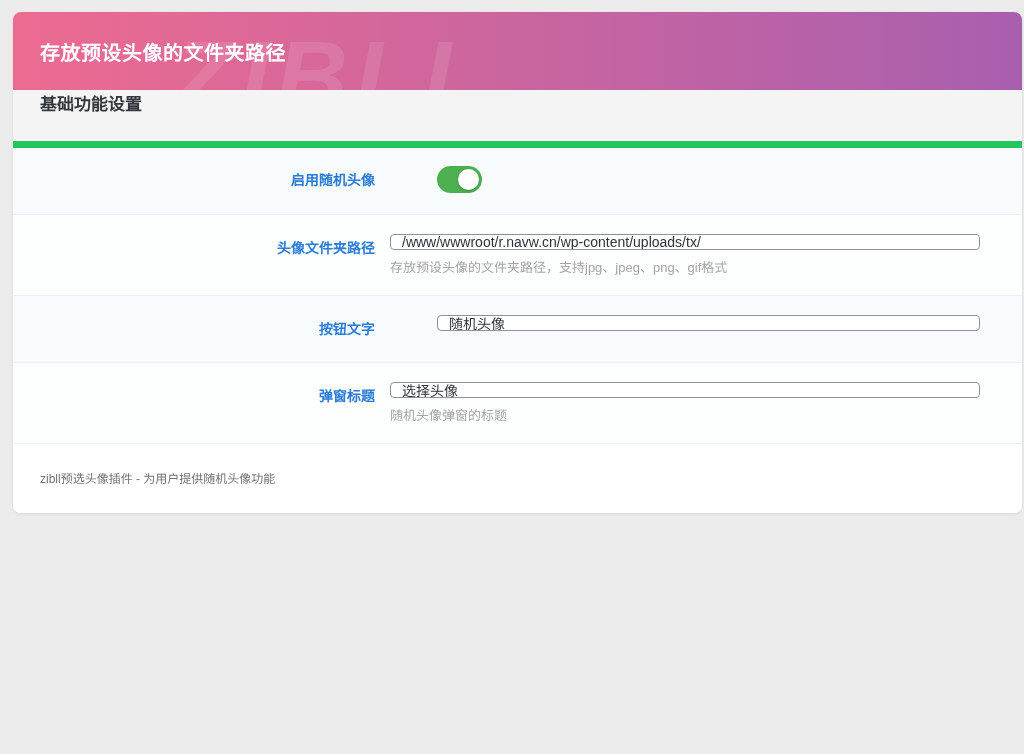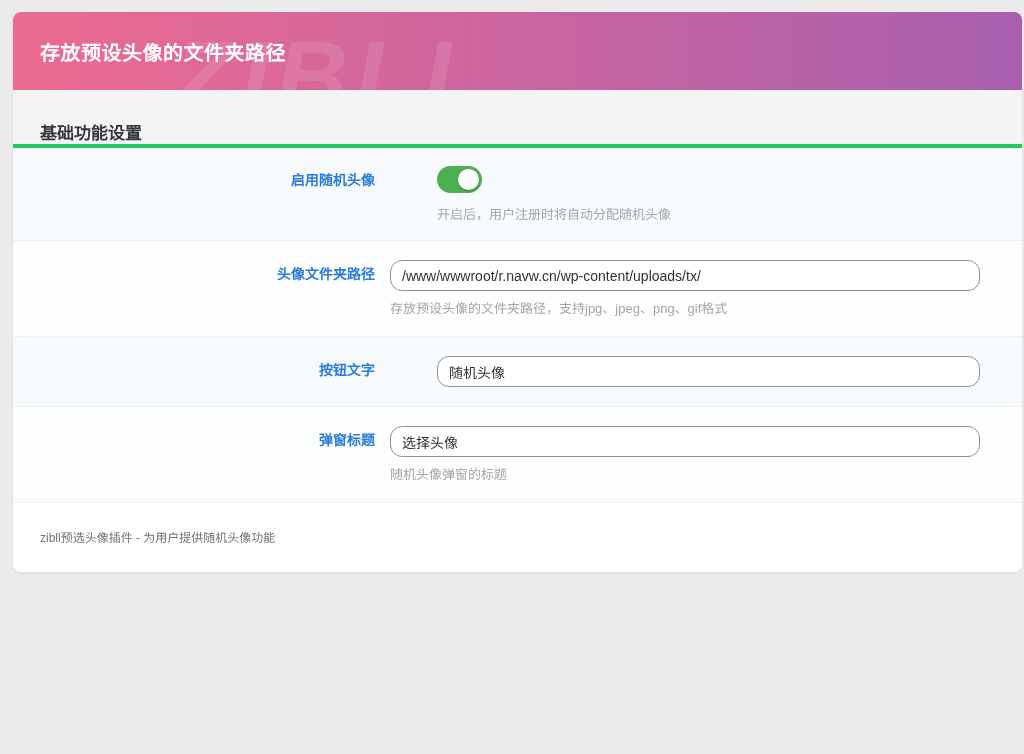--- a/index.html
+++ b/index.html
@@ -54,24 +54,24 @@
     position: relative;
     font-size: 20px;
     font-weight: 700;
     color: #ffffff;
     letter-spacing: .5px;
   }
   
   .section-head {
     height: 58px;
     display: flex;
-    align-items: flex-end;
+    align-items: flex-start;
     padding-left: 27px;
     background: var(--section-bg);
-    border-bottom: 4px solid #22c55e;
+    border-bottom: 7px solid #22c55e;
   }
   .section-head h2 {
     font-size: 17px;
     font-weight: 700;
     color: #32373c;
   }
   
   .row {
     display: flex;
     align-items: flex-start;
@@ -117,24 +117,24 @@
     height: 21px;
     border-radius: 50%;
     background: #fff;
     box-shadow: 0 1px 2px rgba(0,0,0,.25);
   }
   .toggle[data-state="on"] .knob { left: auto; right: 3px; }
   
   .text-input {
     display: block;
     width: 100%;
-    height: 31px;
+    height: 16px;
     padding: 0 11px;
     border: 1px solid #8e9196;
-    border-radius: 12px;
+    border-radius: 4px;
     background: #fff;
     font-family: "Liberation Sans", "DejaVu Sans", sans-serif;
     font-size: 14px;
     color: #2c3338;
   }
   
   .card-footer {
     background: #fff;
     padding: 25px 0 27px 27px;
     font-size: 12px;
@@ -154,21 +154,20 @@
   <div class="section-head">
     <h2>基础功能设置</h2>
   </div>
 
   <div class="row tint toggle-row">
     <div class="row-label">启用随机头像</div>
     <div class="row-control">
       <span class="toggle" role="switch" data-state="on">
         <span class="knob"></span>
       </span>
-      <div class="desc">开启后，用户注册时将自动分配随机头像</div>
     </div>
   </div>
 
   <div class="row plain input-row">
     <div class="row-label">头像文件夹路径</div>
     <div class="row-control">
       <input type="text" class="text-input" value="/www/wwwroot/r.navw.cn/wp-content/uploads/tx/" style="">
       <div class="desc">存放预设头像的文件夹路径，支持jpg、jpeg、png、gif格式</div>
     </div>
   </div>

